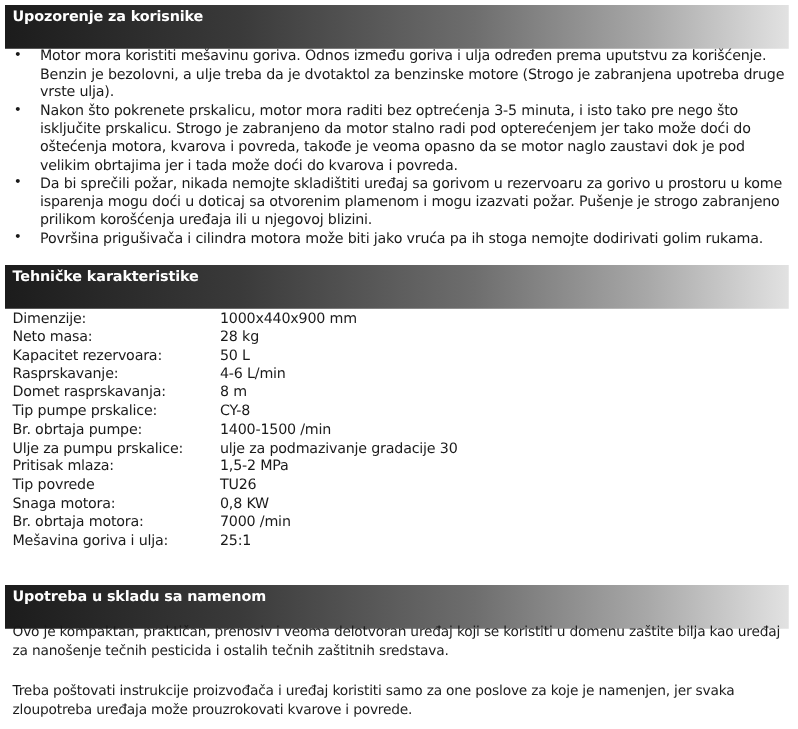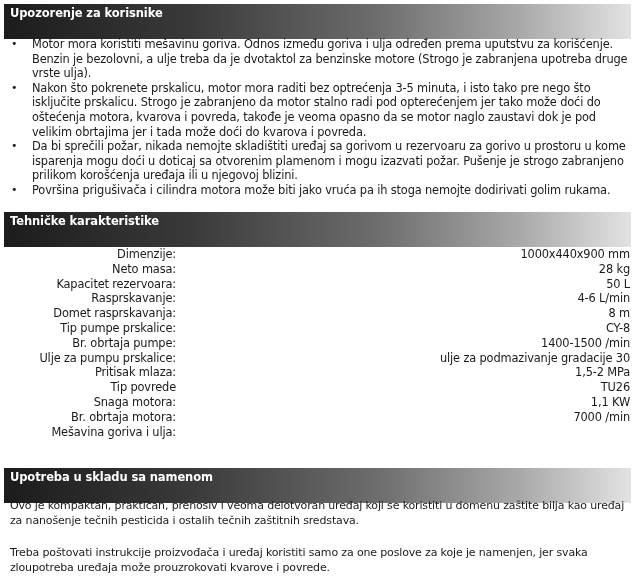--- a/index.html
+++ b/index.html
@@ -57,21 +57,20 @@
       position: absolute;
       left: 10px;
       top: 247px;
       width: 620px;
       font-size: 11.4px;
       line-height: 14.8px;
       letter-spacing: -0.15px;
     }
     .spec-row {
       display: flex;
-      text-align: right;
     }
     .spec-label {
       width: 166px;
       flex: none;
     }
     .spec-value {
       flex: 1;
     }
     .para {
       position: absolute;
@@ -145,27 +144,28 @@
   <div class="spec-row">
       <span class="spec-label">Pritisak mlaza:</span>
       <span class="spec-value">1,5-2 MPa</span>
     </div>
   <div class="spec-row">
       <span class="spec-label">Tip povrede</span>
       <span class="spec-value">TU26</span>
     </div>
   <div class="spec-row">
       <span class="spec-label">Snaga motora:</span>
-      <span class="spec-value">1,1 KW</span>
+      <span class="spec-value">0,8 KW</span>
     </div>
   <div class="spec-row">
       <span class="spec-label">Br. obrtaja motora:</span>
       <span class="spec-value">7000 /min</span>
     </div>
   <div class="spec-row">
       <span class="spec-label">Mešavina goriva i ulja:</span>
+      <span class="spec-value">25:1</span>
     </div>
 </div>
 
 <div class="section-header" style="top:468px;">Upotreba u skladu sa namenom</div>
 
 <p class="para" style="top:498px;">Ovo je kompaktan, praktičan, prenosiv i veoma delotvoran uređaj koji se koristiti u domenu zaštite bilja kao uređaj za nanošenje tečnih pesticida i ostalih tečnih zaštitnih sredstava.</p>
 <p class="para" style="top:545px;">Treba poštovati instrukcije proizvođača i uređaj koristiti samo za one poslove za koje je namenjen, jer svaka zloupotreba uređaja može prouzrokovati kvarove i povrede.</p>
 
 </body></html>

